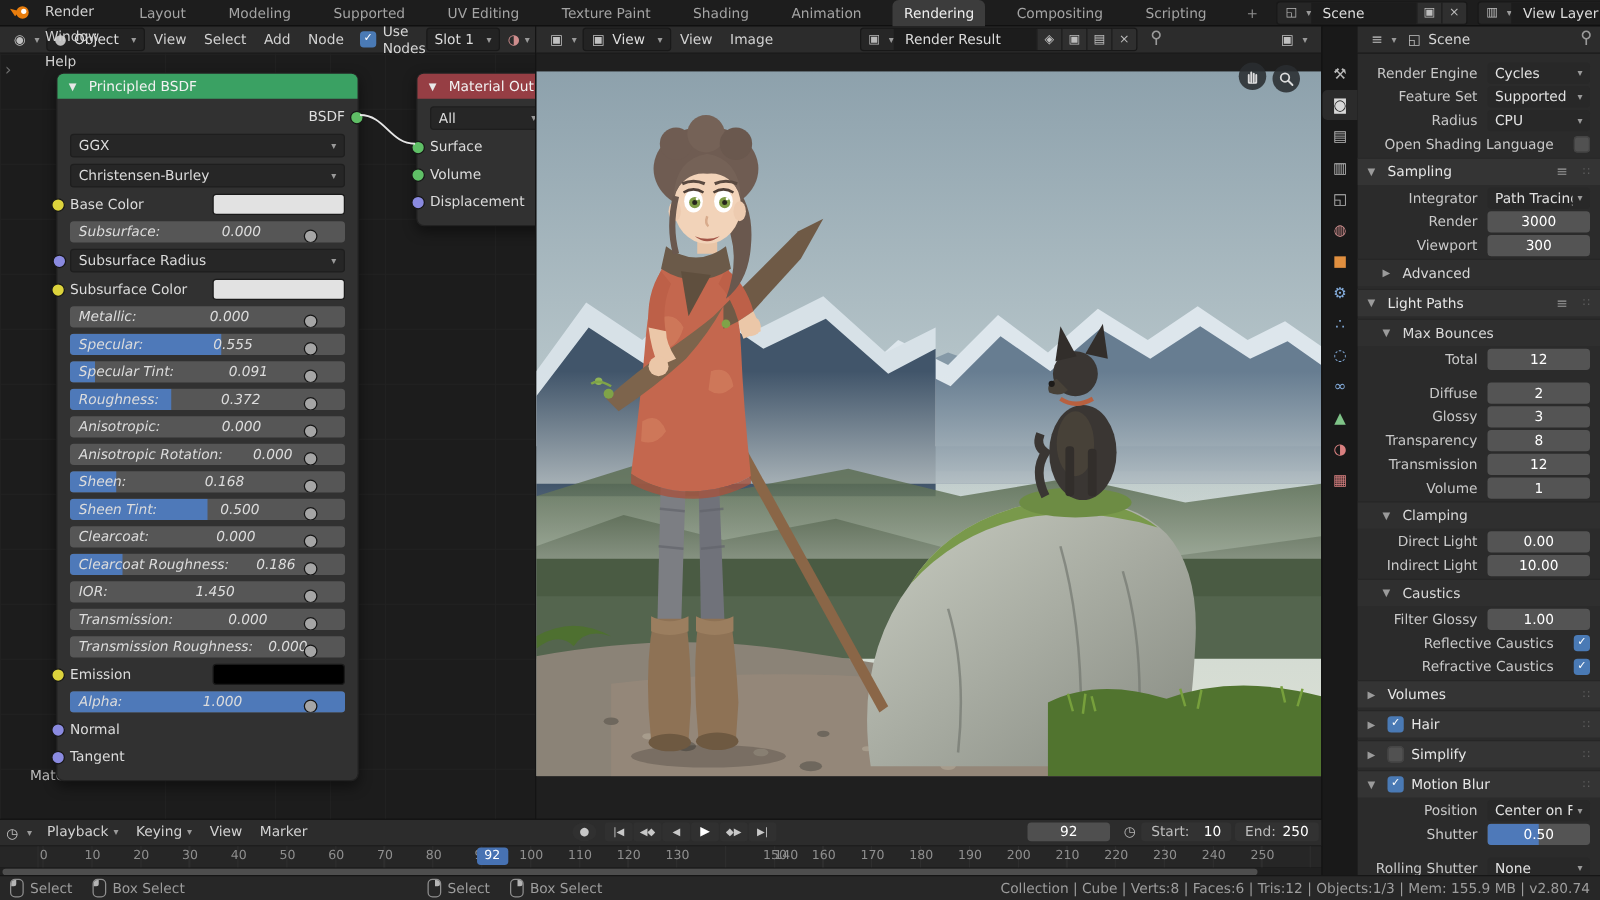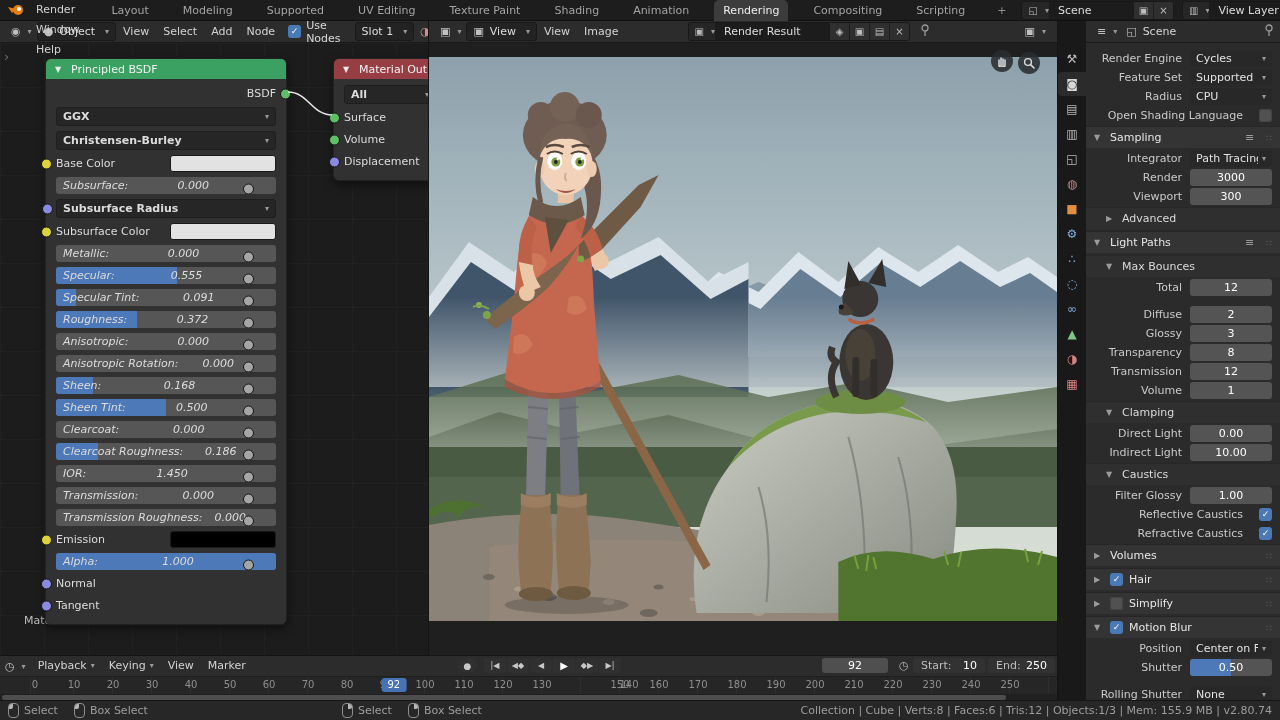--- a/index.html
+++ b/index.html
@@ -49,21 +49,21 @@
   .head-red{background:#963e44;}
   .tri{font-size:8px;color:#e8e8e8;width:10px;flex:none;}
   .node-body{padding:6px 10px 10px;display:flex;flex-direction:column;gap:5px;}
   .nrow{position:relative;height:17px;display:flex;align-items:center;color:#dcdcdc;}
   .nrow.out{justify-content:flex-end;}
   .sock{position:absolute;width:9px;height:9px;border-radius:50%;border:1px solid #161616;top:50%;
         transform:translateY(-50%);z-index:4;}
   .sock.in{left:-15px;} .sock.out{right:-15px;}
   .sock.gray{background:#a5a5a5;} .sock.yellow{background:#dcd33c;}
   .sock.vector{background:#8a8ae0;} .sock.shader{background:#5fbf66;}
-  .nd-dd{background:#262626;border:1px solid #1e1e1e;border-radius:3px;padding:0 6px;justify-content:space-between;font-weight:bold;}
+  .nd-dd{background:#262626;border:1px solid #1e1e1e;border-radius:3px;padding:0 6px;justify-content:space-between;}
   .nd-slider{background:#565656;border-radius:3px;overflow:hidden;padding:0 7px;justify-content:space-between;font-style:italic;}
   .nd-slider .fill{position:absolute;left:0;top:0;bottom:0;background:#4e79b9;}
   .nd-slider span{position:relative;z-index:1;}
   .nd-colorrow .clbl{flex:1;}
   .swatch{width:104px;height:15px;border-radius:3px;border:1px solid #1a1a1a;flex:none;}
   
   .image-editor{position:absolute;left:428px;top:21px;width:629px;height:634px;border-left:1px solid #141414;box-sizing:border-box;}
   .ie-canvas{position:relative;height:612px;background:#1f1f1f;overflow:hidden;}
   .render{position:absolute;left:0;top:14px;width:628px;height:564px;}
   .viewport-btn{position:absolute;width:22px;height:22px;border-radius:50%;background:rgba(42,46,49,.88);
@@ -193,21 +193,21 @@
       <span id="ne-menus" style="display:flex">
           <span class="menu">View</span>
           <span class="menu">Select</span>
           <span class="menu">Add</span>
           <span class="menu">Node</span>
         </span>
       <span style="display:flex;align-items:center;gap:5px;margin-left:6px">
         <span class="cb">✓</span>
         <span>Use Nodes</span>
       </span>
-      <span class="dd-field" style="margin-left:14px;width:96px;justify-content:space-between">
+      <span class="dd-field" style="width:96px;justify-content:space-between">
         <span>Slot 1</span>
         <span class="dd-arr">▾</span>
       </span>
       <span style="margin-left:6px;color:#cf8d8d">◑</span>
       <span class="dd-arr">▾</span>
     </div>
     <div class="ne-canvas">
       <span class="region-arrow">›</span>
       <svg class="noodles" width="428" height="612">
         <path d="M288,49 C308,49 312,72 332,72" stroke="#e6e6e6" stroke-width="1.6" fill="none"></path>

